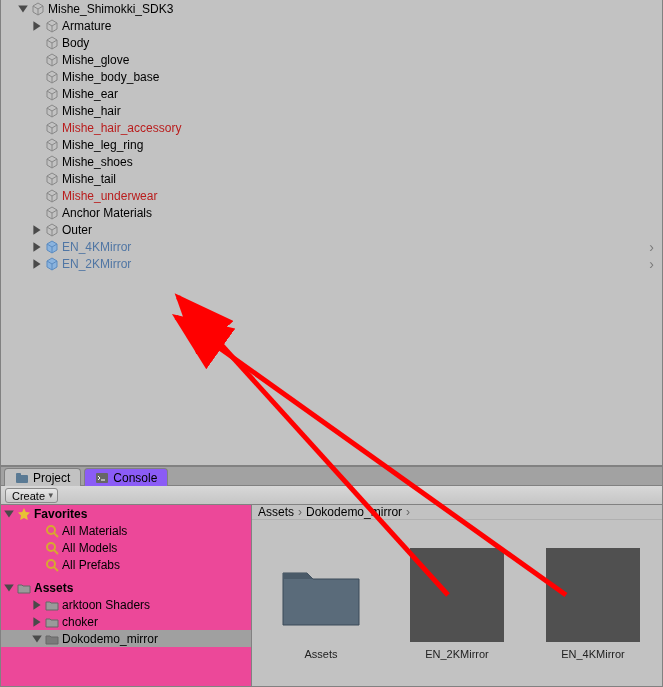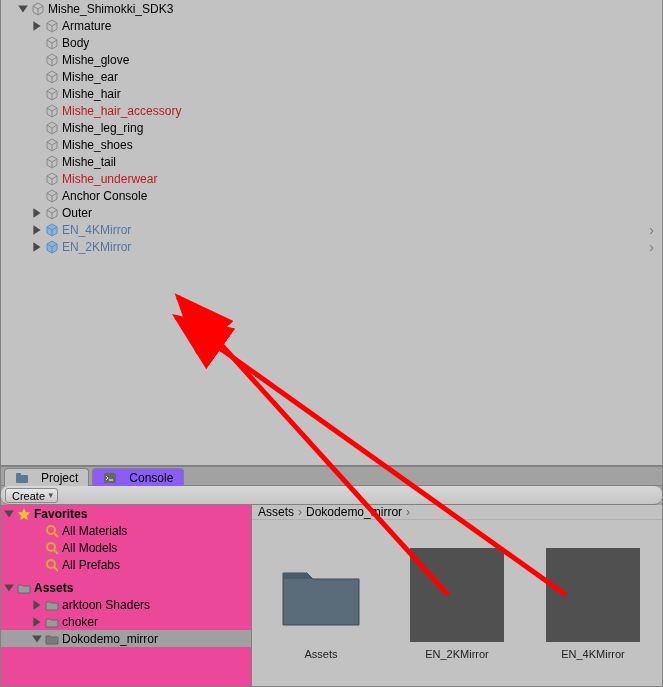--- a/index.html
+++ b/index.html
@@ -11,24 +11,24 @@
 .cube-icon { width: 14px; height: 14px; margin-right: 3px; display: inline-flex; }
 .cube-icon svg { width: 14px; height: 14px; }
 .tree-label { color: #000; }
 .tree-label.prefab { color: #5076a4; font-weight: 500; }
 .tree-label.dim { color: #b91c1c; }
 .nav-arrow { position: absolute; right: 8px; color: #7a7a7a; font-size: 14px; }
 .indent-1 { padding-left: 16px; }
 .indent-2 { padding-left: 30px; }
 .bottom-panel { position: absolute; top: 465px; left: 0; right: 0; bottom: 0; background: #a2a2a2; border: 1px solid #818181; border-top: 2px solid #818181; }
 .tab-bar { height: 19px; background: #a2a2a2; display: flex; align-items: flex-end; border-bottom: 1px solid #818181; }
-.tab { height: 18px; padding: 2px 10px; background: #c2c2c2; border: 1px solid #818181; border-bottom: none; border-top-left-radius: 4px; border-top-right-radius: 4px; margin-left: 3px; display: flex; align-items: center; gap: 12px; position: relative; top: 1px; }
+.tab { height: 18px; padding: 2px 10px; background: #c2c2c2; border: 1px solid #818181; border-bottom: none; border-top-left-radius: 4px; border-top-right-radius: 4px; margin-left: 3px; display: flex; align-items: center; gap: 4px; position: relative; top: 1px; }
 .tab.inactive { background: #8b5cf6; }
 .tab-icon { width: 14px; height: 14px; }
-.toolbar { height: 19px; background: linear-gradient(#d8d8d8,#c5c5c5); border-bottom: 1px solid #818181; display: flex; align-items: center; padding: 0 4px; border-radius: 8px; }
+.toolbar { height: 19px; background: linear-gradient(#d8d8d8,#c5c5c5); border-bottom: 1px solid #818181; display: flex; align-items: center; padding: 0 4px; }
 .create-btn { height: 15px; padding: 1px 12px 1px 6px; background: linear-gradient(#e8e8e8,#c8c8c8); border: 1px solid #8a8a8a; border-radius: 3px; font-size: 11px; position: relative; }
 .create-btn::after { content: "▾"; font-size: 9px; position: absolute; right: 4px; top: 1px; color: #555; }
 .project-body { display: flex; height: calc(100% - 38px); }
 .project-left { width: 252px; background: #ec4899; border-right: 1px solid #818181; overflow: hidden; }
 .project-right { flex: 1; background: #c2c2c2; display: flex; flex-direction: column; }
 .breadcrumb { height: 19px; background: #c2c2c2; border-bottom: 1px solid #b0b0b0; display: flex; align-items: center; padding: 0 6px; gap: 2px; }
 .breadcrumb-sep { color: #666; margin: 0 2px; }
 .asset-grid { flex: 1; display: flex; align-items: flex-start; padding: 28px 16px; gap: 30px; }
 .asset-item { width: 106px; display: flex; flex-direction: column; align-items: center; gap: 6px; }
 .asset-thumb { width: 94px; height: 94px; display: flex; align-items: center; justify-content: center; }
@@ -95,20 +95,30 @@
         <span class="tree-label">Mishe_glove</span>
       </div>
       <div class="tree-row indent-2">
         <span class="foldout empty"></span>
         <span class="cube-icon">
           <svg viewBox="0 0 14 14">
             <path d="M7 1 L12 4 L12 10 L7 13 L2 10 L2 4 Z" fill="none" stroke="#888" stroke-width="1"></path>
             <path d="M2 4 L7 7 L12 4 M7 7 L7 13" stroke="#888" fill="none"></path>
           </svg>
         </span>
+        <span class="tree-label">Mishe_body_base</span>
+      </div>
+      <div class="tree-row indent-2">
+        <span class="foldout empty"></span>
+        <span class="cube-icon">
+          <svg viewBox="0 0 14 14">
+            <path d="M7 1 L12 4 L12 10 L7 13 L2 10 L2 4 Z" fill="none" stroke="#888" stroke-width="1"></path>
+            <path d="M2 4 L7 7 L12 4 M7 7 L7 13" stroke="#888" fill="none"></path>
+          </svg>
+        </span>
         <span class="tree-label">Mishe_ear</span>
       </div>
       <div class="tree-row indent-2">
         <span class="foldout empty"></span>
         <span class="cube-icon">
           <svg viewBox="0 0 14 14">
             <path d="M7 1 L12 4 L12 10 L7 13 L2 10 L2 4 Z" fill="none" stroke="#888" stroke-width="1"></path>
             <path d="M2 4 L7 7 L12 4 M7 7 L7 13" stroke="#888" fill="none"></path>
           </svg>
         </span>
@@ -165,21 +175,21 @@
         <span class="tree-label dim">Mishe_underwear</span>
       </div>
       <div class="tree-row indent-2">
         <span class="foldout empty"></span>
         <span class="cube-icon">
           <svg viewBox="0 0 14 14">
             <path d="M7 1 L12 4 L12 10 L7 13 L2 10 L2 4 Z" fill="none" stroke="#888" stroke-width="1"></path>
             <path d="M2 4 L7 7 L12 4 M7 7 L7 13" stroke="#888" fill="none"></path>
           </svg>
         </span>
-        <span class="tree-label">Anchor Console</span>
+        <span class="tree-label">Anchor Materials</span>
       </div>
       <div class="tree-row indent-2">
         <span class="foldout">
           <svg viewBox="0 0 10 10">
             <path d="M2 1 L8 5 L2 9 Z" fill="#4a4a4a"></path>
           </svg>
         </span>
         <span class="cube-icon">
           <svg viewBox="0 0 14 14">
             <path d="M7 1 L12 4 L12 10 L7 13 L2 10 L2 4 Z" fill="none" stroke="#888" stroke-width="1"></path>

